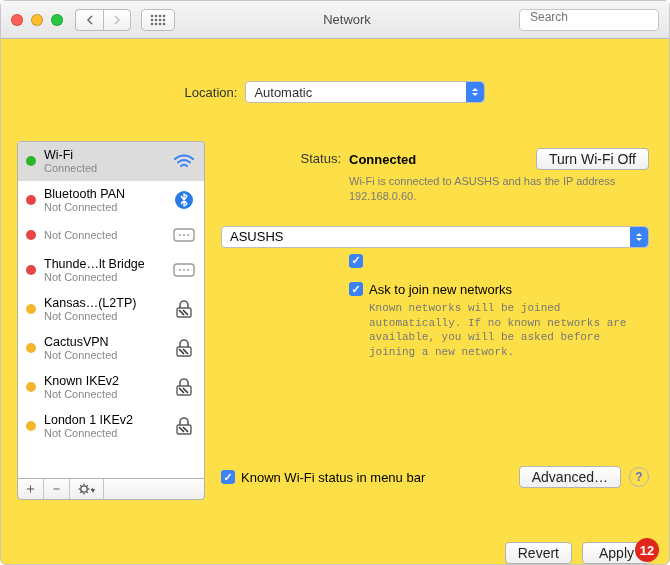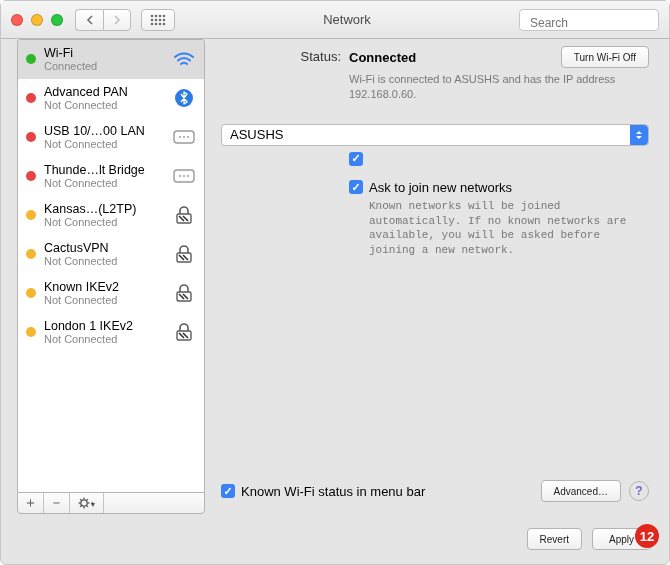--- a/index.html
+++ b/index.html
@@ -5,21 +5,21 @@
   * { box-sizing: border-box; margin: 0; padding: 0; }
   body {
     font-family: -apple-system, "Helvetica Neue", Helvetica, Arial, sans-serif;
     font-size: 13px;
     color: #000;
     background: #fff;
     width: 670px;
     height: 565px;
     overflow: hidden;
   }
-  .window { width: 670px; height: 565px; background: #e5e5e5; border: 1px solid #c7c7c7; border-radius: 6px; display: flex; flex-direction: column; }
+  .window { width: 670px; height: 565px; background: #fde047; border: 1px solid #c7c7c7; border-radius: 6px; display: flex; flex-direction: column; gap: 28px; }
   .titlebar {
     height: 38px; display: flex; align-items: center; padding: 0 10px;
     border-bottom: 1px solid #b9b9b9;
     background: linear-gradient(#f6f6f6, #e6e6e6);
   }
   .traffic { display: flex; gap: 8px; }
   .dot { width: 12px; height: 12px; border-radius: 50%; border: 0.5px solid rgba(0,0,0,0.2); }
   .dot.red { background: #ff5f57; }
   .dot.yellow { background: #ffbd2e; }
   .dot.green { background: #28c940; }
@@ -32,21 +32,21 @@
   .segbtn:first-child { border-radius: 4px 0 0 4px; border-right: none;}
   .segbtn:last-child { border-radius: 0 4px 4px 0; }
   .toolbtn {
     height: 22px; padding: 0 8px; background: linear-gradient(#fff,#f0f0f0);
     border: 1px solid #bcbcbc; border-radius: 4px; display:flex; align-items:center; justify-content:center;
     color:#555;
   }
   .title { flex: 1; text-align: center; color: #4a4a4a; font-size: 13px; }
   .searchwrap {
     width: 140px; height: 22px; background: #fff; border: 1px solid #c6c6c6;
-    border-radius: 4px; display:flex; align-items:flex-end; padding: 0 6px; gap:4px; color:#999;
+    border-radius: 4px; display:flex; align-items:flex-start; padding: 0 6px; gap:4px; color:#999;
   }
   .searchwrap input { border:none; outline:none; flex:1; font-size:12px; background:transparent; }
   .locrow { display:flex; align-items:center; justify-content:center; gap:8px; padding: 14px 0 10px; color:#333; }
   .select {
     height: 22px; background: #fff; border:1px solid #bcbcbc; border-radius:4px;
     display:flex; align-items:center; padding:0 0 0 8px; min-width: 240px; position:relative;
   }
   .select .cap { position:absolute; right:0; top:0; bottom:0; width:18px; background:#3b82f6;
     border-radius:0 4px 4px 0; display:flex; flex-direction:column; align-items:center; justify-content:center; }
   .select .cap::before, .select .cap::after { content:""; width:0;height:0;border-left:3px solid transparent;border-right:3px solid transparent;}
@@ -73,27 +73,27 @@
   .sidefoot .fbtn { width:26px; height:100%; border-right:1px solid #c4c4c4; display:flex;align-items:center;justify-content:center; color:#555; font-size:14px;}
   .main { flex:1; display:flex; flex-direction:column; }
   .panel { flex:1; border-top:1px solid transparent; padding: 6px 4px 0 4px; }
   .row { display:flex; margin-bottom:6px; }
   .lbl { width:128px; text-align:right; padding-right:8px; color:#333; padding-top:3px; font-size:13px;}
   .val { flex:1; }
   .statusline { display:flex; align-items:center; gap:12px; }
   .bold { font-weight:600; }
   .btn {
     height:22px; padding:0 12px; background:linear-gradient(#fff,#f0f0f0);
-    border:1px solid #b3b3b3; border-radius:4px; font-size:10px; color:#222;
+    border:1px solid #b3b3b3; border-radius:4px; font-size:14px; color:#222;
     display:inline-flex; align-items:center; justify-content:center;
   }
   .desc { font-size:11px; color:#787878; margin-top:4px; line-height:1.35; }
   .chk { display:flex; align-items:center; gap:6px; font-size:13px; }
   .chkbox { width:14px;height:14px;border-radius:3px;background:#3b82f6;display:flex;align-items:center;justify-content:center;color:#fff;font-size:11px;font-weight:bold;}
-  .footer { display:flex; justify-content:flex-end; gap:10px; padding: 8px 18px 14px; position:relative; }
+  .footer { display:flex; justify-content:flex-end; gap:10px; padding: 8px 18px 0; position:relative; }
   .help { width:20px;height:20px;border:1px solid #b3b3b3;border-radius:50%;display:flex;align-items:center;justify-content:center;color:#6a6ad0;font-size:12px;font-weight:bold;}
   .badge {
     position:absolute; width:24px;height:24px;border-radius:50%;background:#e1261c;color:#fff;
     display:flex;align-items:center;justify-content:center;font-weight:700;font-size:13px;
     right:10px; top:4px;
   }
   svg { display:block; }
 </style>
 </head>
 <body>
@@ -140,20 +140,27 @@
     <div class="title">Network</div>
     <div class="searchwrap">
       <svg width="12" height="12" viewBox="0 0 12 12">
           <circle cx="5" cy="5" r="3.5" fill="none" stroke="#9c9c9c" stroke-width="1.3"></circle>
           <line x1="8" y1="8" x2="11" y2="11" stroke="#9c9c9c" stroke-width="1.3"></line>
         </svg>
       <input placeholder="Search" style="">
     </div>
   </div>
 
+  <div class="locrow">
+    <span>Location:</span>
+    <div class="select">
+      <span>Automatic</span>
+      <div class="cap"></div>
+    </div>
+  </div>
 
   <div class="content">
 
     <div class="sidebar">
       <div class="sidelist">
 
         <div class="sideitem selected">
           <div class="bullet green"></div>
           <div class="txt">
             <div class="name">Wi-Fi</div>
@@ -166,35 +173,34 @@
                   <path d="M5 9.5 A8.5 8.5 0 0 1 17 9.5"></path>
                   <path d="M8 13 A4 4 0 0 1 14 13"></path>
                 </g>
               </svg>
           </div>
         </div>
 
         <div class="sideitem">
           <div class="bullet red"></div>
           <div class="txt">
-            <div class="name">Advanced PAN</div>
+            <div class="name">Bluetooth PAN</div>
             <div class="sub">Not Connected</div>
           </div>
           <div class="conn-icon">
             <svg width="20" height="20" viewBox="0 0 20 20">
                 <circle cx="10" cy="10" r="9" fill="#2b7be4"></circle>
                 <path d="M7 6 L13 14 L10 16 L10 4 L13 6 L7 14" fill="none" stroke="#fff" stroke-width="1.3" stroke-linejoin="round"></path>
               </svg>
           </div>
         </div>
 
         <div class="sideitem">
           <div class="bullet red"></div>
           <div class="txt">
-            <div class="name">USB 10/…00 LAN</div>
             <div class="sub">Not Connected</div>
           </div>
           <div class="conn-icon">
             <svg width="22" height="14" viewBox="0 0 22 14">
                 <rect x="1" y="1" width="20" height="12" rx="3" fill="none" stroke="#9a9a9a" stroke-width="1.4"></rect>
                 <circle cx="7" cy="7" r="1" fill="#9a9a9a"></circle>
                 <circle cx="11" cy="7" r="1" fill="#9a9a9a"></circle>
                 <circle cx="15" cy="7" r="1" fill="#9a9a9a"></circle>
               </svg>
           </div>

